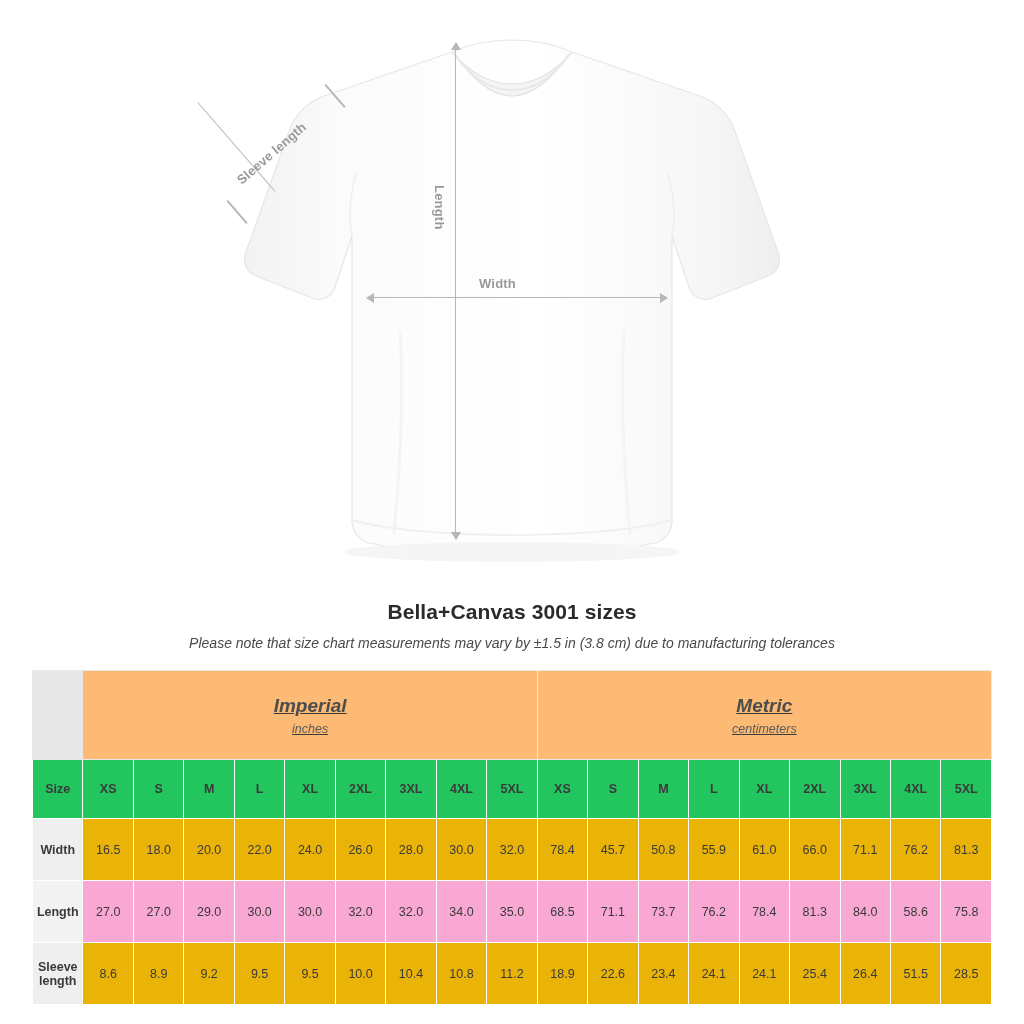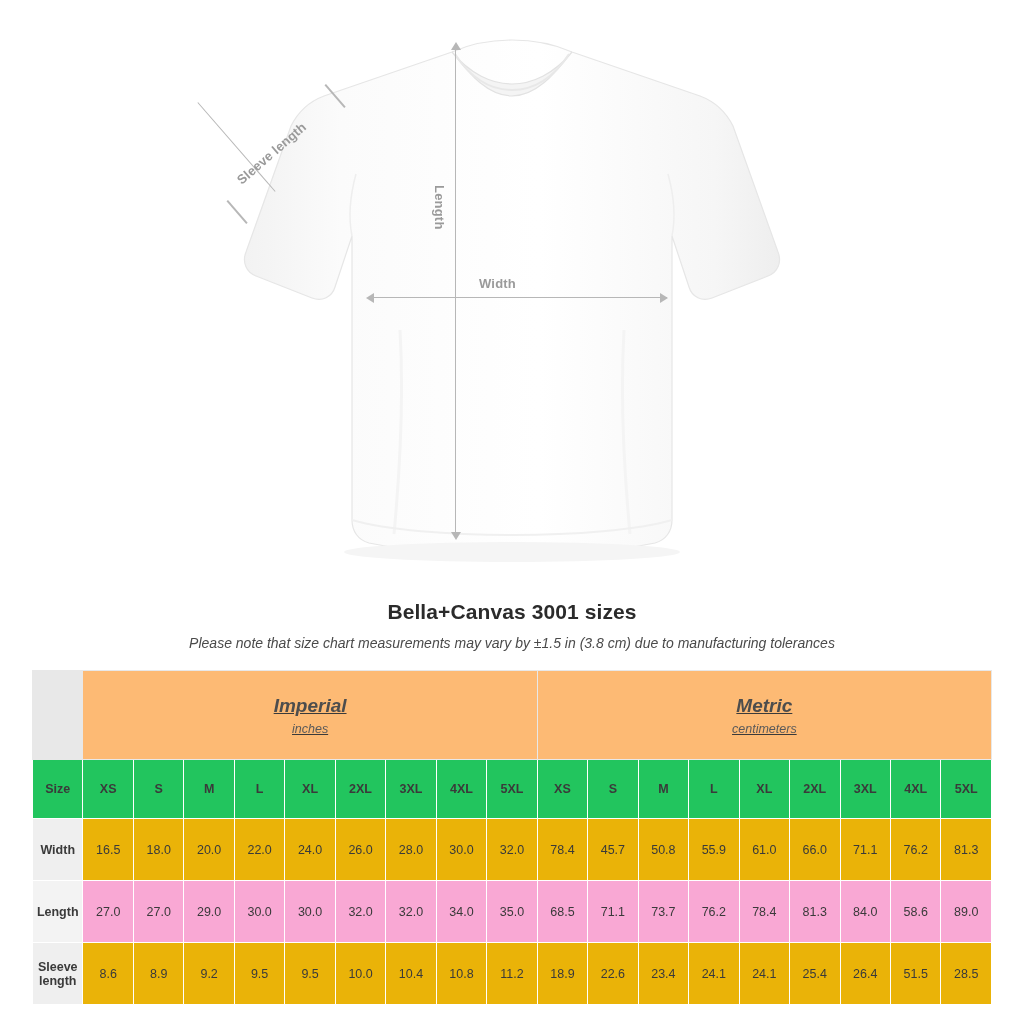--- a/index.html
+++ b/index.html
@@ -342,21 +342,21 @@
         <td>34.0</td>
         <td>35.0</td>
         <td>68.5</td>
         <td>71.1</td>
         <td>73.7</td>
         <td>76.2</td>
         <td>78.4</td>
         <td>81.3</td>
         <td>84.0</td>
         <td>58.6</td>
-        <td>89.0</td>
+        <td>75.8</td>
       </tr>
 
       <tr class="data-row row-a">
         <td class="row-label">Sleeve length</td>
         <td>8.6</td>
         <td>8.9</td>
         <td>9.2</td>
         <td>9.5</td>
         <td>9.5</td>
         <td>10.0</td>

